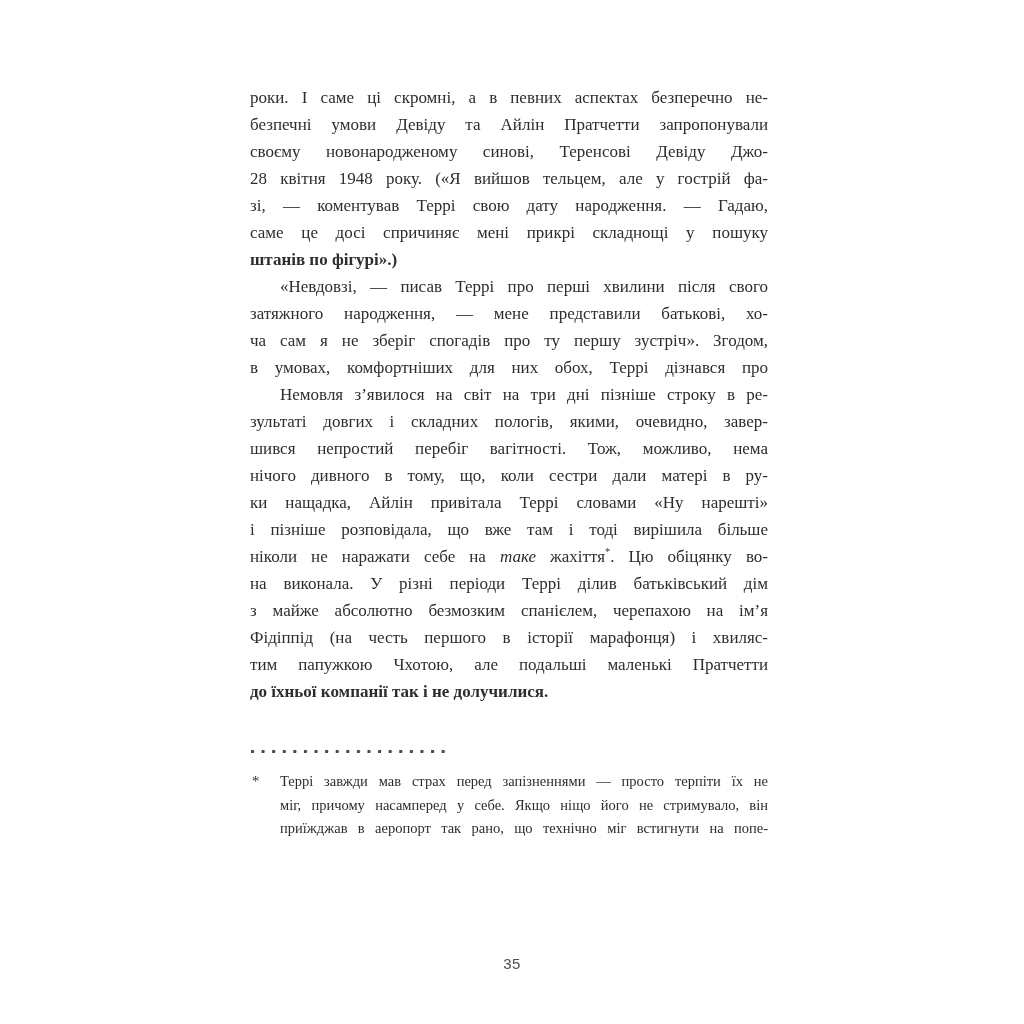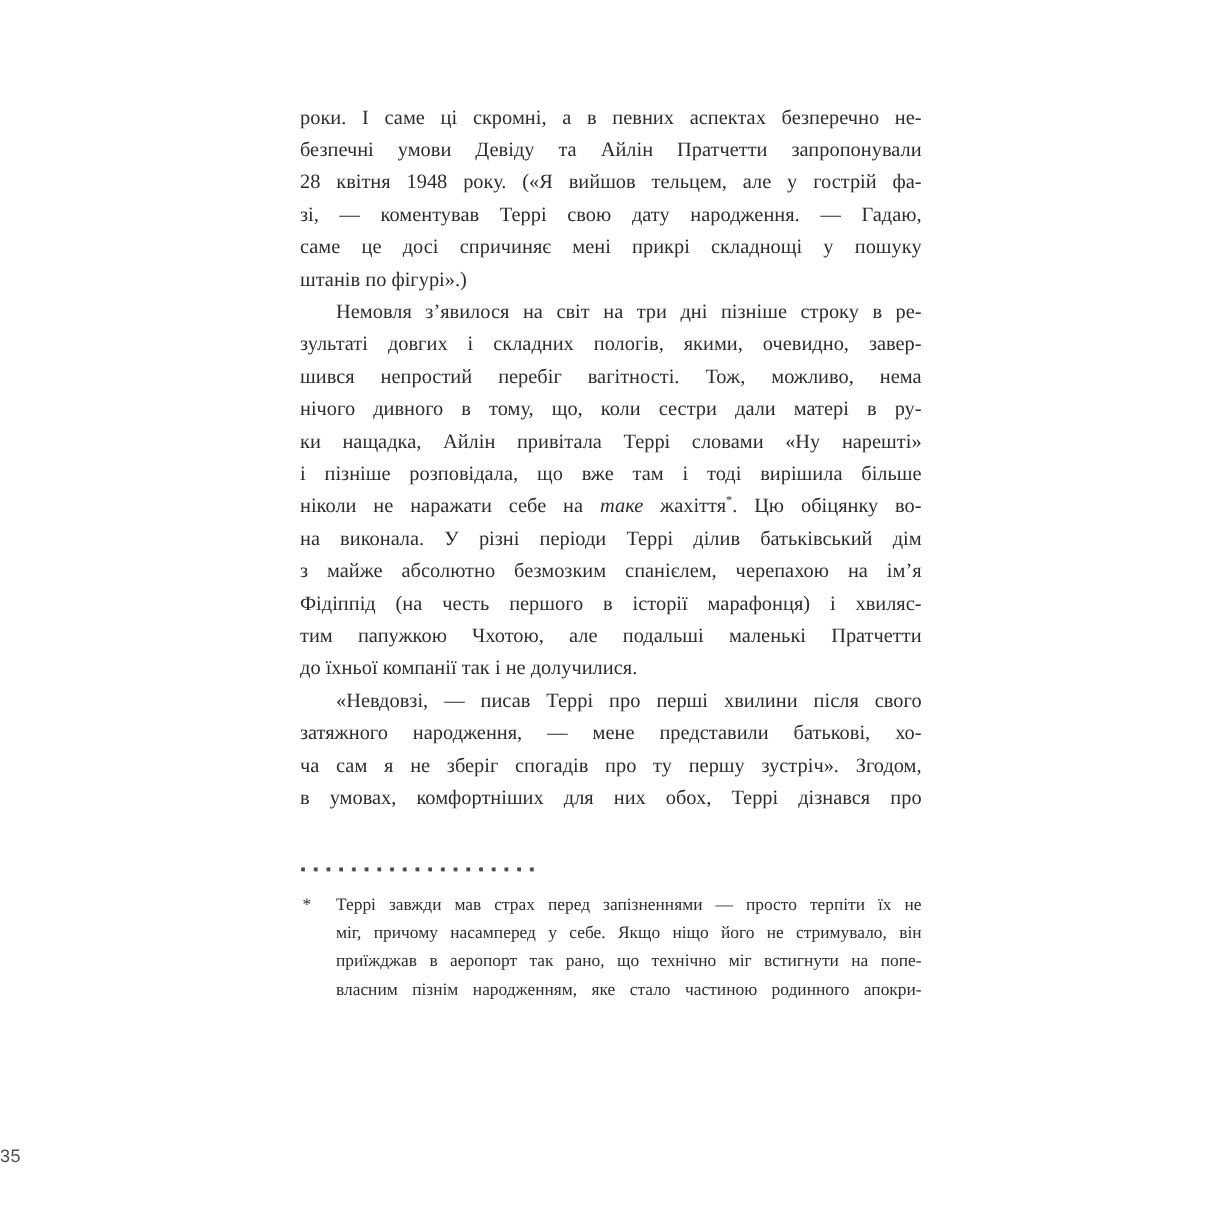--- a/index.html
+++ b/index.html
@@ -27,20 +27,21 @@
   }
   .para { margin: 0; }
   .line {
     line-height: 27px;
     text-align: justify;
     text-align-last: justify;
     -moz-text-align-last: justify;
   }
   .line.last {
     text-align-last: left;
+    font-weight: bold;
     -moz-text-align-last: left;
   }
   .line.indent { text-indent: 30px; }
   em { font-style: italic; }
   sup.fnref {
     font-size: 60%;
     vertical-align: super;
     line-height: 0;
   }
   .separator {
@@ -63,70 +64,71 @@
     position: absolute;
     left: 2px;
     top: 0;
     line-height: 23.5px;
   }
   .page-number {
     position: absolute;
     top: 954px;
     left: 0;
     width: 1024px;
+    text-align: center;
     font-family: "Liberation Sans", sans-serif;
     font-size: 15px;
     line-height: 20px;
     color: #4f4f4f;
     letter-spacing: 0.5px;
   }
 </style>
 </head>
 <body>
 
 <div class="page">
   <div class="text-block">
 
     <div class="para">
       <div class="line">роки. І саме ці скромні, а в певних аспектах безперечно не-</div>
       <div class="line">безпечні умови Девіду та Айлін Пратчетти запропонували</div>
+      <div class="line">своєму новонародженому синові, Теренсові Девіду Джо-</div>
       <div class="line">28 квітня 1948 року. («Я вийшов тельцем, але у гострій фа-</div>
       <div class="line">зі, — коментував Террі свою дату народження. — Гадаю,</div>
       <div class="line">саме це досі спричиняє мені прикрі складнощі у пошуку</div>
       <div class="line last">штанів по фігурі».)</div>
+    </div>
+
+    <div class="para">
+      <div class="line indent">«Невдовзі, — писав Террі про перші хвилини після свого</div>
+      <div class="line">затяжного народження, — мене представили батькові, хо-</div>
+      <div class="line">ча сам я не зберіг спогадів про ту першу зустріч». Згодом,</div>
+      <div class="line">в умовах, комфортніших для них обох, Террі дізнався про</div>
     </div>
 
     <div class="para">
       <div class="line indent">Немовля з’явилося на світ на три дні пізніше строку в ре-</div>
       <div class="line">зультаті довгих і складних пологів, якими, очевидно, завер-</div>
       <div class="line">шився непростий перебіг вагітності. Тож, можливо, нема</div>
       <div class="line">нічого дивного в тому, що, коли сестри дали матері в ру-</div>
       <div class="line">ки нащадка, Айлін привітала Террі словами «Ну нарешті»</div>
       <div class="line">і пізніше розповідала, що вже там і тоді вирішила більше</div>
       <div class="line"><span>ніколи не наражати себе на </span><em>таке</em><span> жахіття</span><sup class="fnref">*</sup><span>. Цю обіцянку во-</span></div>
       <div class="line">на виконала. У різні періоди Террі ділив батьківський дім</div>
       <div class="line">з майже абсолютно безмозким спанієлем, черепахою на ім’я</div>
       <div class="line">Фідіппід (на честь першого в історії марафонця) і хвиляс-</div>
       <div class="line">тим папужкою Чхотою, але подальші маленькі Пратчетти</div>
       <div class="line last">до їхньої компанії так і не долучилися.</div>
     </div>
 
-    <div class="para">
-      <div class="line indent">«Невдовзі, — писав Террі про перші хвилини після свого</div>
-      <div class="line">затяжного народження, — мене представили батькові, хо-</div>
-      <div class="line">ча сам я не зберіг спогадів про ту першу зустріч». Згодом,</div>
-      <div class="line">в умовах, комфортніших для них обох, Террі дізнався про</div>
-    </div>
-
     <div class="separator"></div>
 
     <div class="footnote">
       <span class="fn-marker">*</span>
       <div class="line">Террі завжди мав страх перед запізненнями — просто терпіти їх не</div>
       <div class="line">міг, причому насамперед у себе. Якщо ніщо його не стримувало, він</div>
       <div class="line">приїжджав в аеропорт так рано, що технічно міг встигнути на попе-</div>
-      <div class="line">власним пізнім народженням, яке стало частиною родинного апокри-</div>
     </div>
 
   </div>
 
   <div class="page-number">35</div>
 </div>
 
 </body></html>

